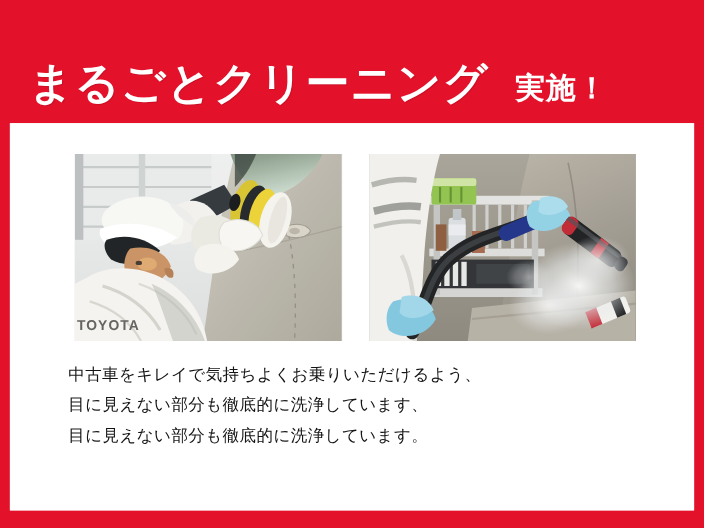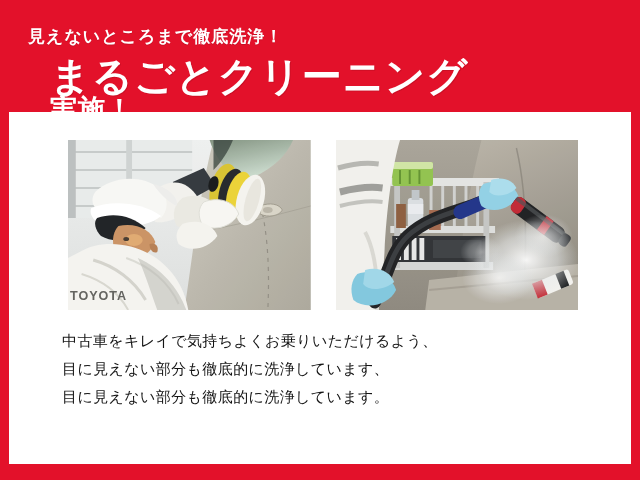--- a/index.html
+++ b/index.html
@@ -25,21 +25,21 @@
   }
   .head-small{
     position:absolute;left:28px;top:25px;
     color:#ffffff;font-size:17px;font-weight:bold;
     letter-spacing:1px;white-space:nowrap;
     text-shadow:0 1px 0 rgba(0,0,0,.12);
   }
   .head-big-wrap{
     position:absolute;left:26px;top:56px;
     white-space:nowrap;color:#ffffff;
-    display:flex;align-items:baseline;flex-direction:column;
+    display:flex;align-items:baseline;
   }
   .head-big{
     font-size:40px;font-weight:bold;line-height:1;
     letter-spacing:1px;
     text-shadow:1px 1px 0 rgba(0,0,0,.10);
   }
   .head-big-sub{
     font-size:27px;font-weight:bold;line-height:1;
     margin-left:24px;letter-spacing:1px;text-align:right;
   }
@@ -73,21 +73,20 @@
 </head>
 <body>
 
 <div id="banner">
 
   <div class="frame-left"></div>
   <div class="frame-right"></div>
   <div class="frame-bottom"></div>
 
   <div id="header">
-    <div class="head-small">見えないところまで徹底洗浄！</div>
     <div class="head-big-wrap">
       <span class="head-big">まるごとクリーニング</span>
       <span class="head-big-sub">実施！</span>
     </div>
   </div>
 
   <div id="panel">
 
     <div id="photos">
 

